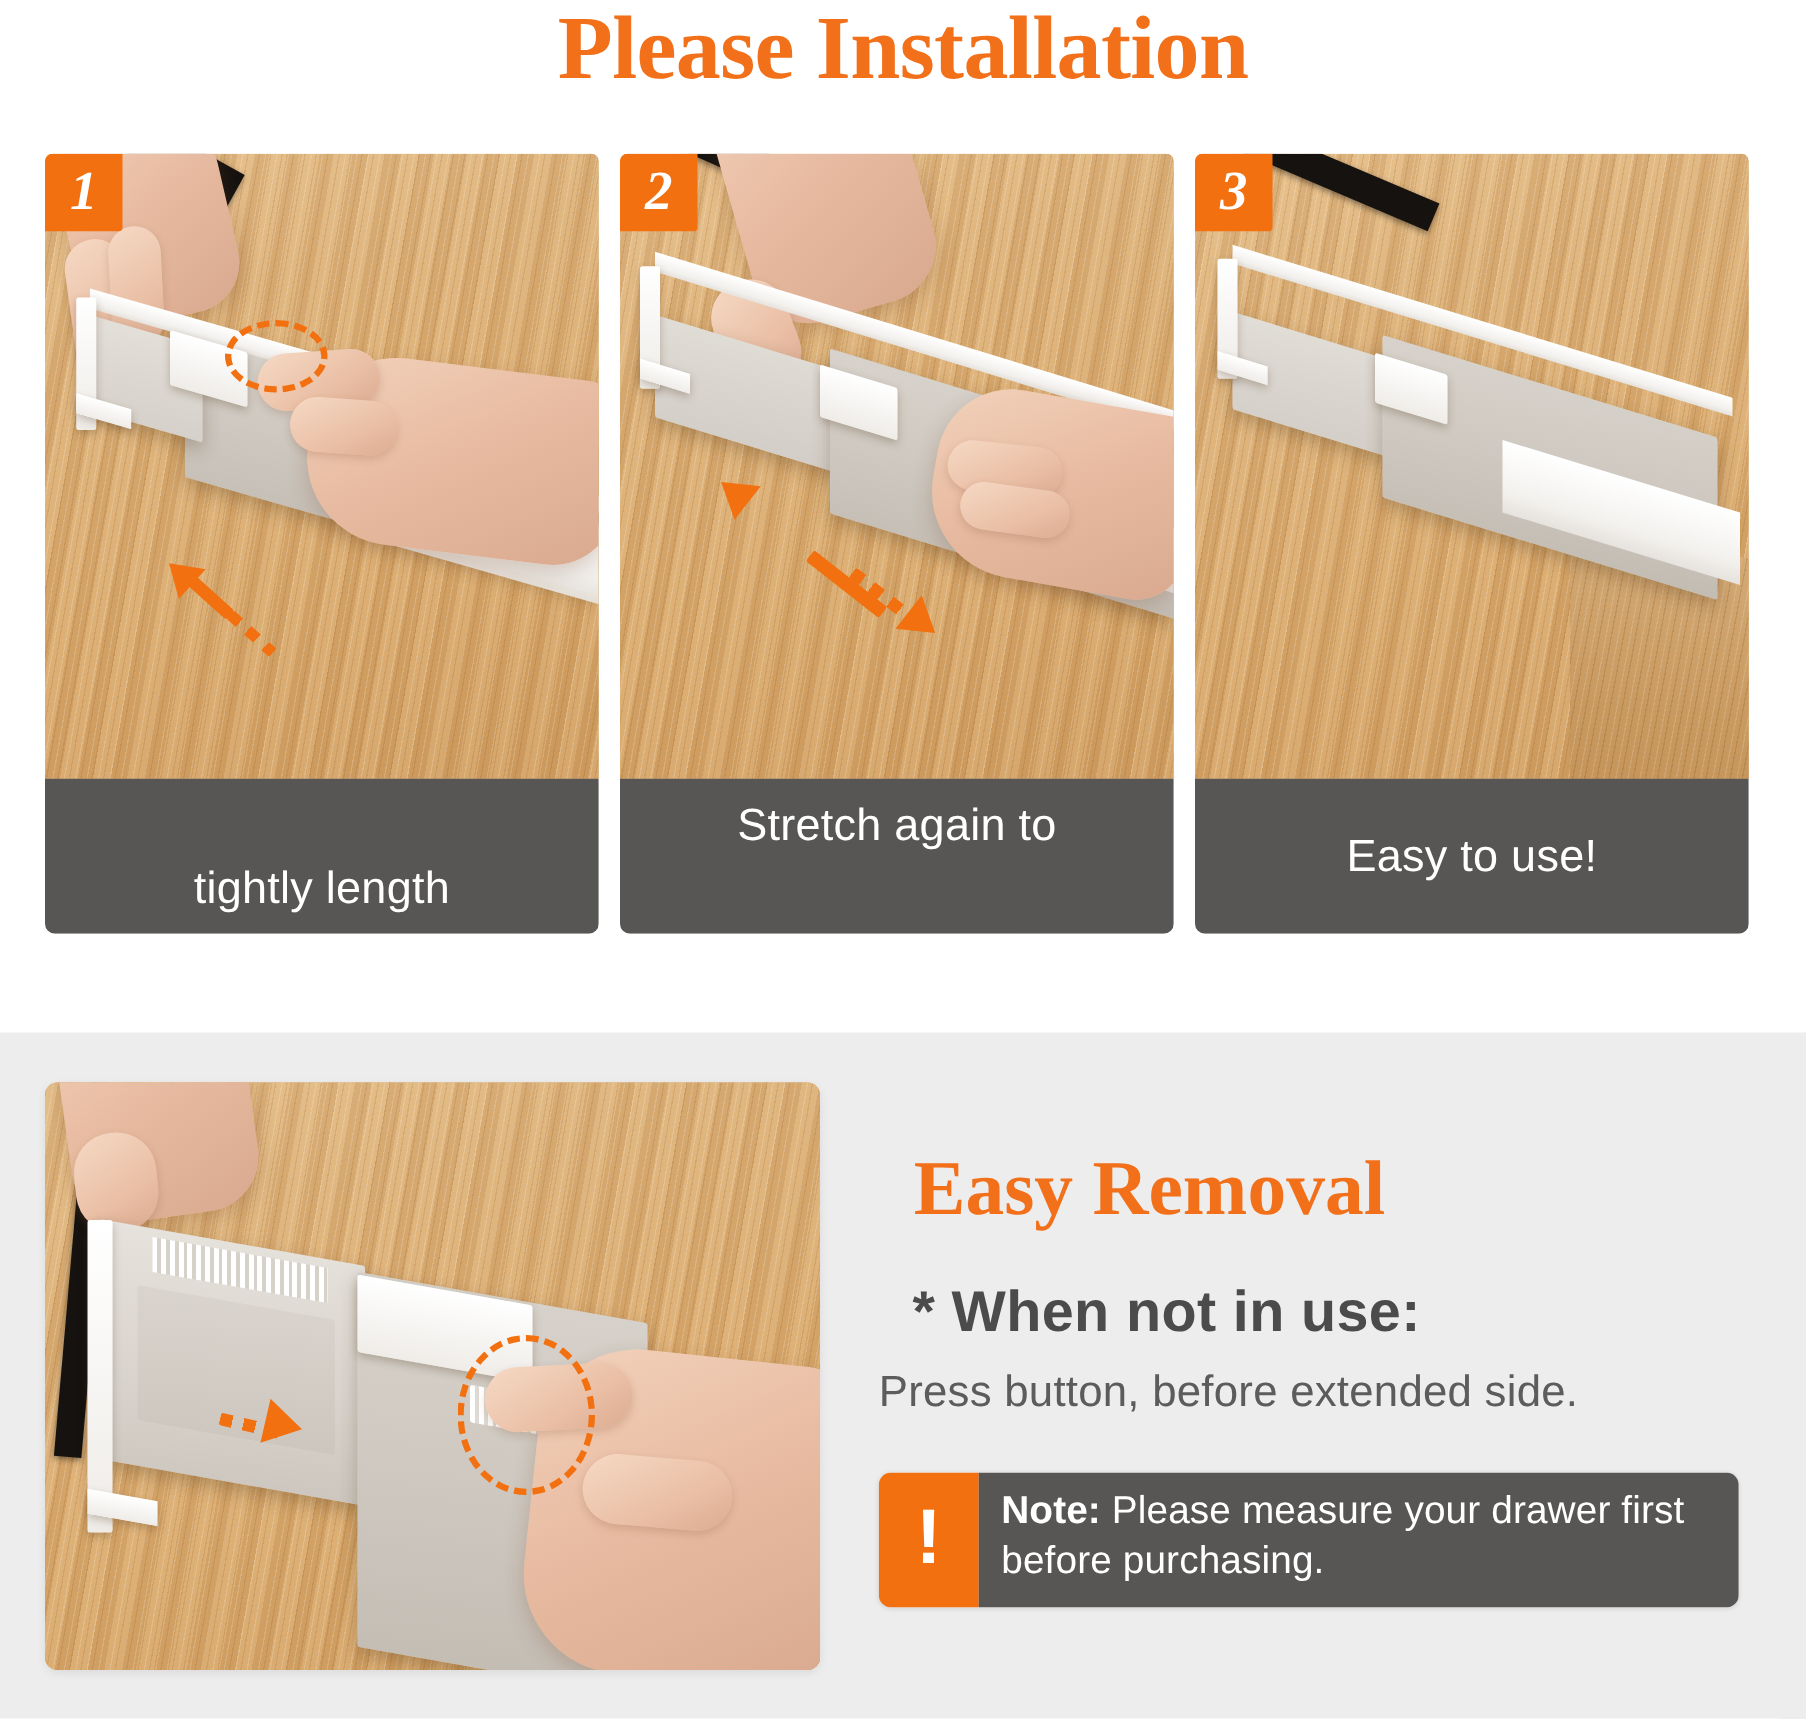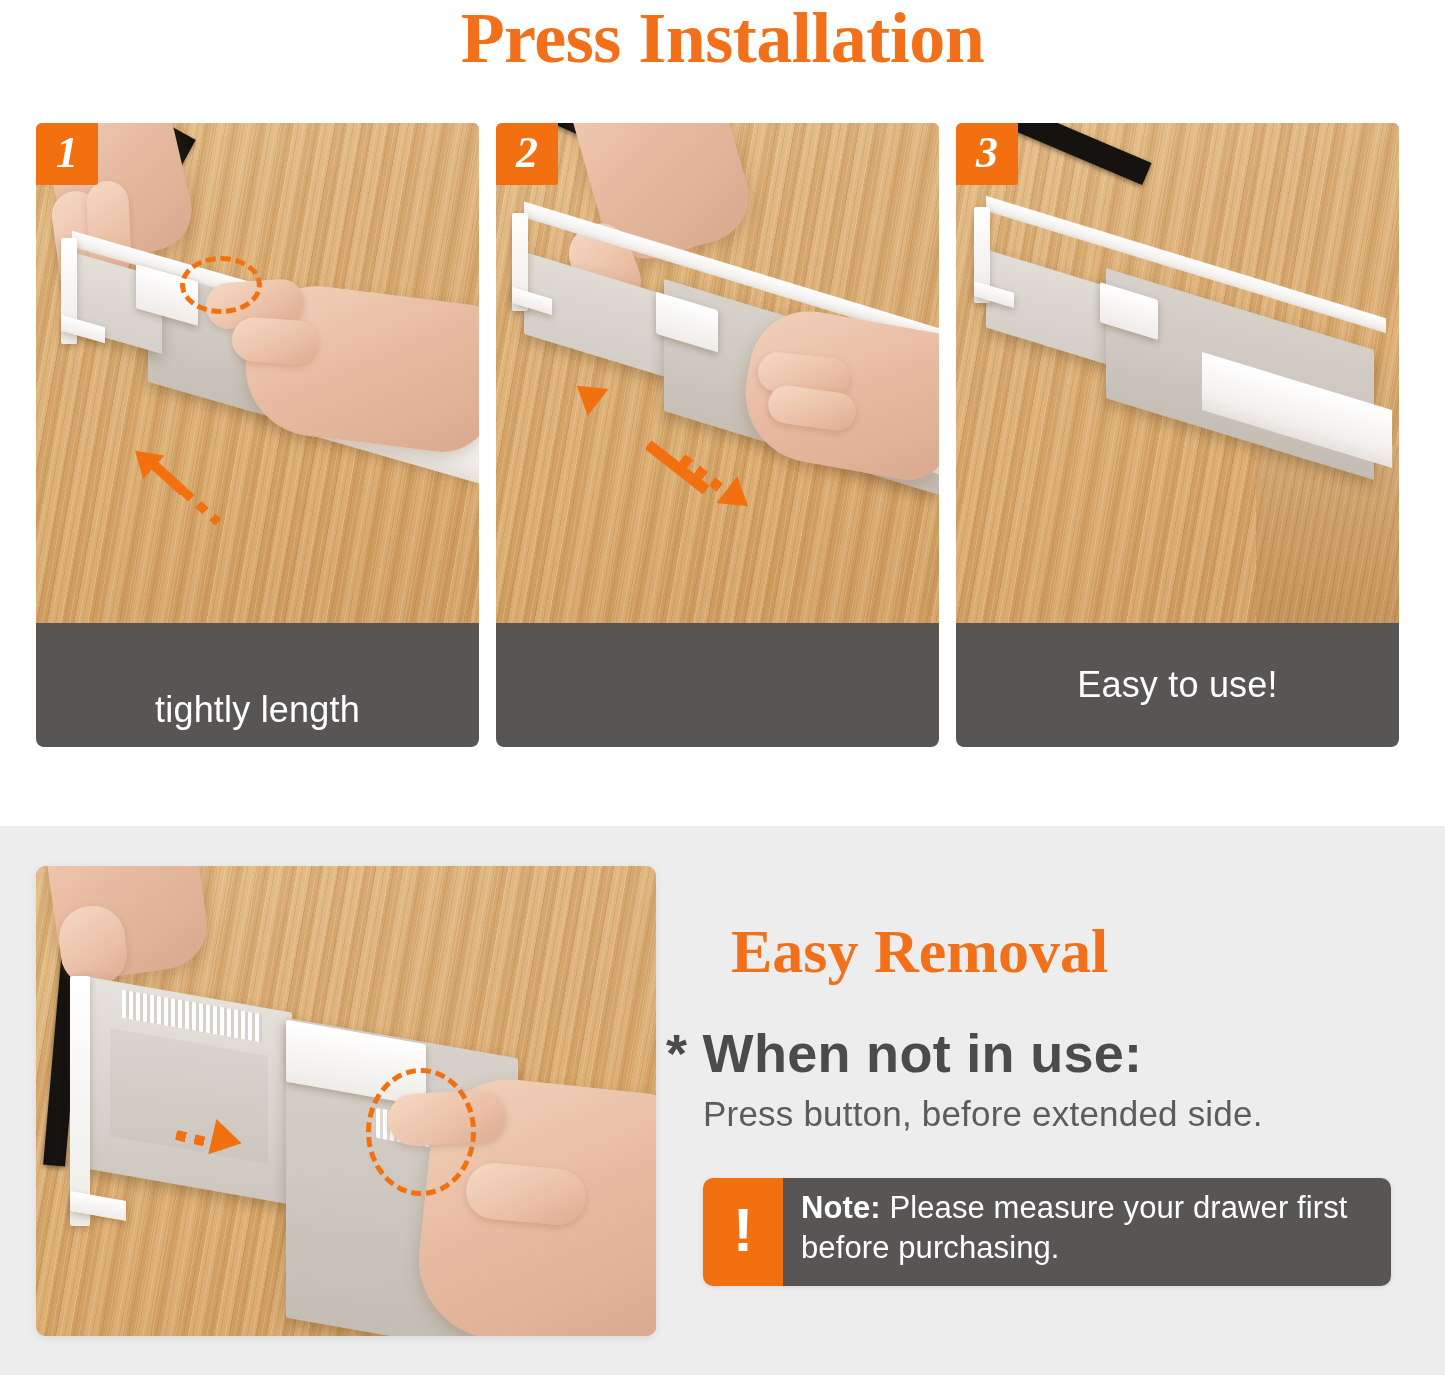--- a/index.html
+++ b/index.html
@@ -211,22 +211,22 @@
     left: 731px; top: 920px;
     font-family: "Liberation Serif", serif;
     font-weight: bold;
     font-size: 62px;
     color: #F2701A;
     line-height: 1.0;
   }
 
   #removal-subtitle {
     position: absolute;
-    left: 666px; top: 1026px;
-    font-size: 54px;
+    left: 730px; top: 1026px;
+    font-size: 46px;
     font-weight: bold;
     color: #4B4B4B;
     line-height: 1.0;
     letter-spacing: 0.3px;
   }
 
   #removal-body {
     position: absolute;
     left: 703px; top: 1092px;
     font-size: 35px;
@@ -263,21 +263,21 @@
     padding: 10px 14px 16px 18px;
     letter-spacing: 0.1px;
   }
   #note-text b { font-weight: bold; }
 </style>
 </head>
 <body>
 
 <div id="top-section">
 
-  <div id="main-title">Press Installation</div>
+  <div id="main-title">Please Installation</div>
 
   <div class="step-panel" id="panel-1">
     <div class="photo">
       <div class="wood"></div>
 
       <div class="drawer-rim" style="left:40px; top:-14px; width:120px; height:30px; transform:rotate(29deg);"></div>
 
       <div class="hand" style="left:16px; top:-36px; width:130px; height:170px; border-radius:58px 58px 40px 44px; transform:rotate(-13deg);"></div>
       <div class="finger" style="left:20px; top:68px; width:48px; height:108px; border-radius:24px; transform:rotate(-8deg);"></div>
       <div class="finger" style="left:52px; top:58px; width:42px; height:96px; border-radius:22px; transform:rotate(-3deg);"></div>
@@ -343,21 +343,21 @@
       <div class="arrow-head" style="left:78px; top:254px; border-width:17px 27px 17px 0; border-color:transparent #F2700F transparent transparent; transform:rotate(38deg);"></div>
 
       <div class="arrow-shaft dashed" style="left:186px; top:330px; width:62px; height:10px; transform:rotate(38deg);"></div>
       <div class="arrow-head" style="left:228px; top:358px; border-width:17px 0 17px 27px; border-color:transparent transparent transparent #F2700F; transform:rotate(38deg);"></div>
     </div>
 
     <div class="step-badge">2</div>
 
     <div class="caption">
       <span>
-        <br>
+        <span>Stretch again to</span><br>
       </span>
     </div>
   </div>
 
   <div class="step-panel" id="panel-3">
     <div class="photo">
       <div class="wood"></div>
 
       <div class="wood dark" style="left:300px; top:330px; width:320px; height:260px; transform:skewY(18deg);"></div>
       <div class="drawer-rim" style="left:-30px; top:-6px; width:230px; height:24px; transform:rotate(23deg);"></div>

